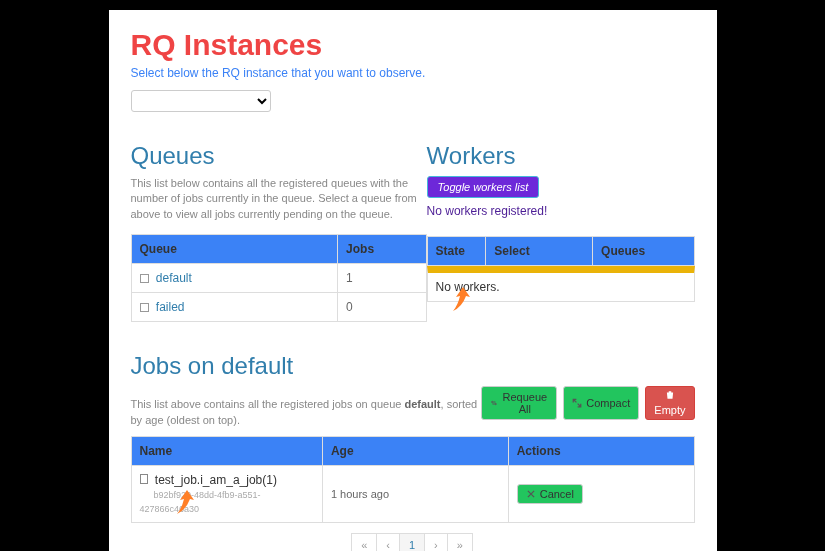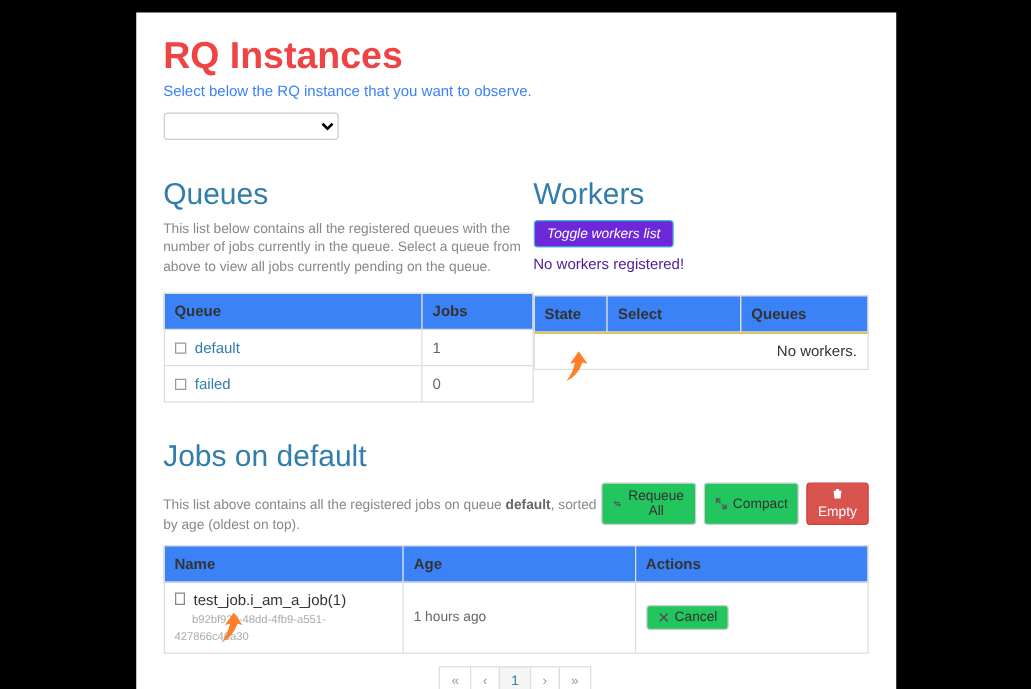--- a/index.html
+++ b/index.html
@@ -139,21 +139,21 @@
       background: #f5f5f5;
     }
     .arrow {
       position: relative;
     }
     .arrow svg {
       position: absolute;
       pointer-events: none;
     }
     .svg-icon { width:10px; height:10px; vertical-align:-1px; }
-    .nw-cell { border-top: 1px solid #eab308; padding: 7px 8px; font-size:12px; position:relative;text-align:right; }
+    .nw-cell { border-top: 7px solid #eab308; padding: 7px 8px; font-size:12px; position:relative; }
     .jobs-desc b { color:#666; }
   </style>
 </head>
 <body>
 
 <div class="page">
 
   <h1>RQ Instances</h1>
   <p class="subtext">Select below the RQ instance that you want to observe.</p>
   <select class="instance-select"></select>

